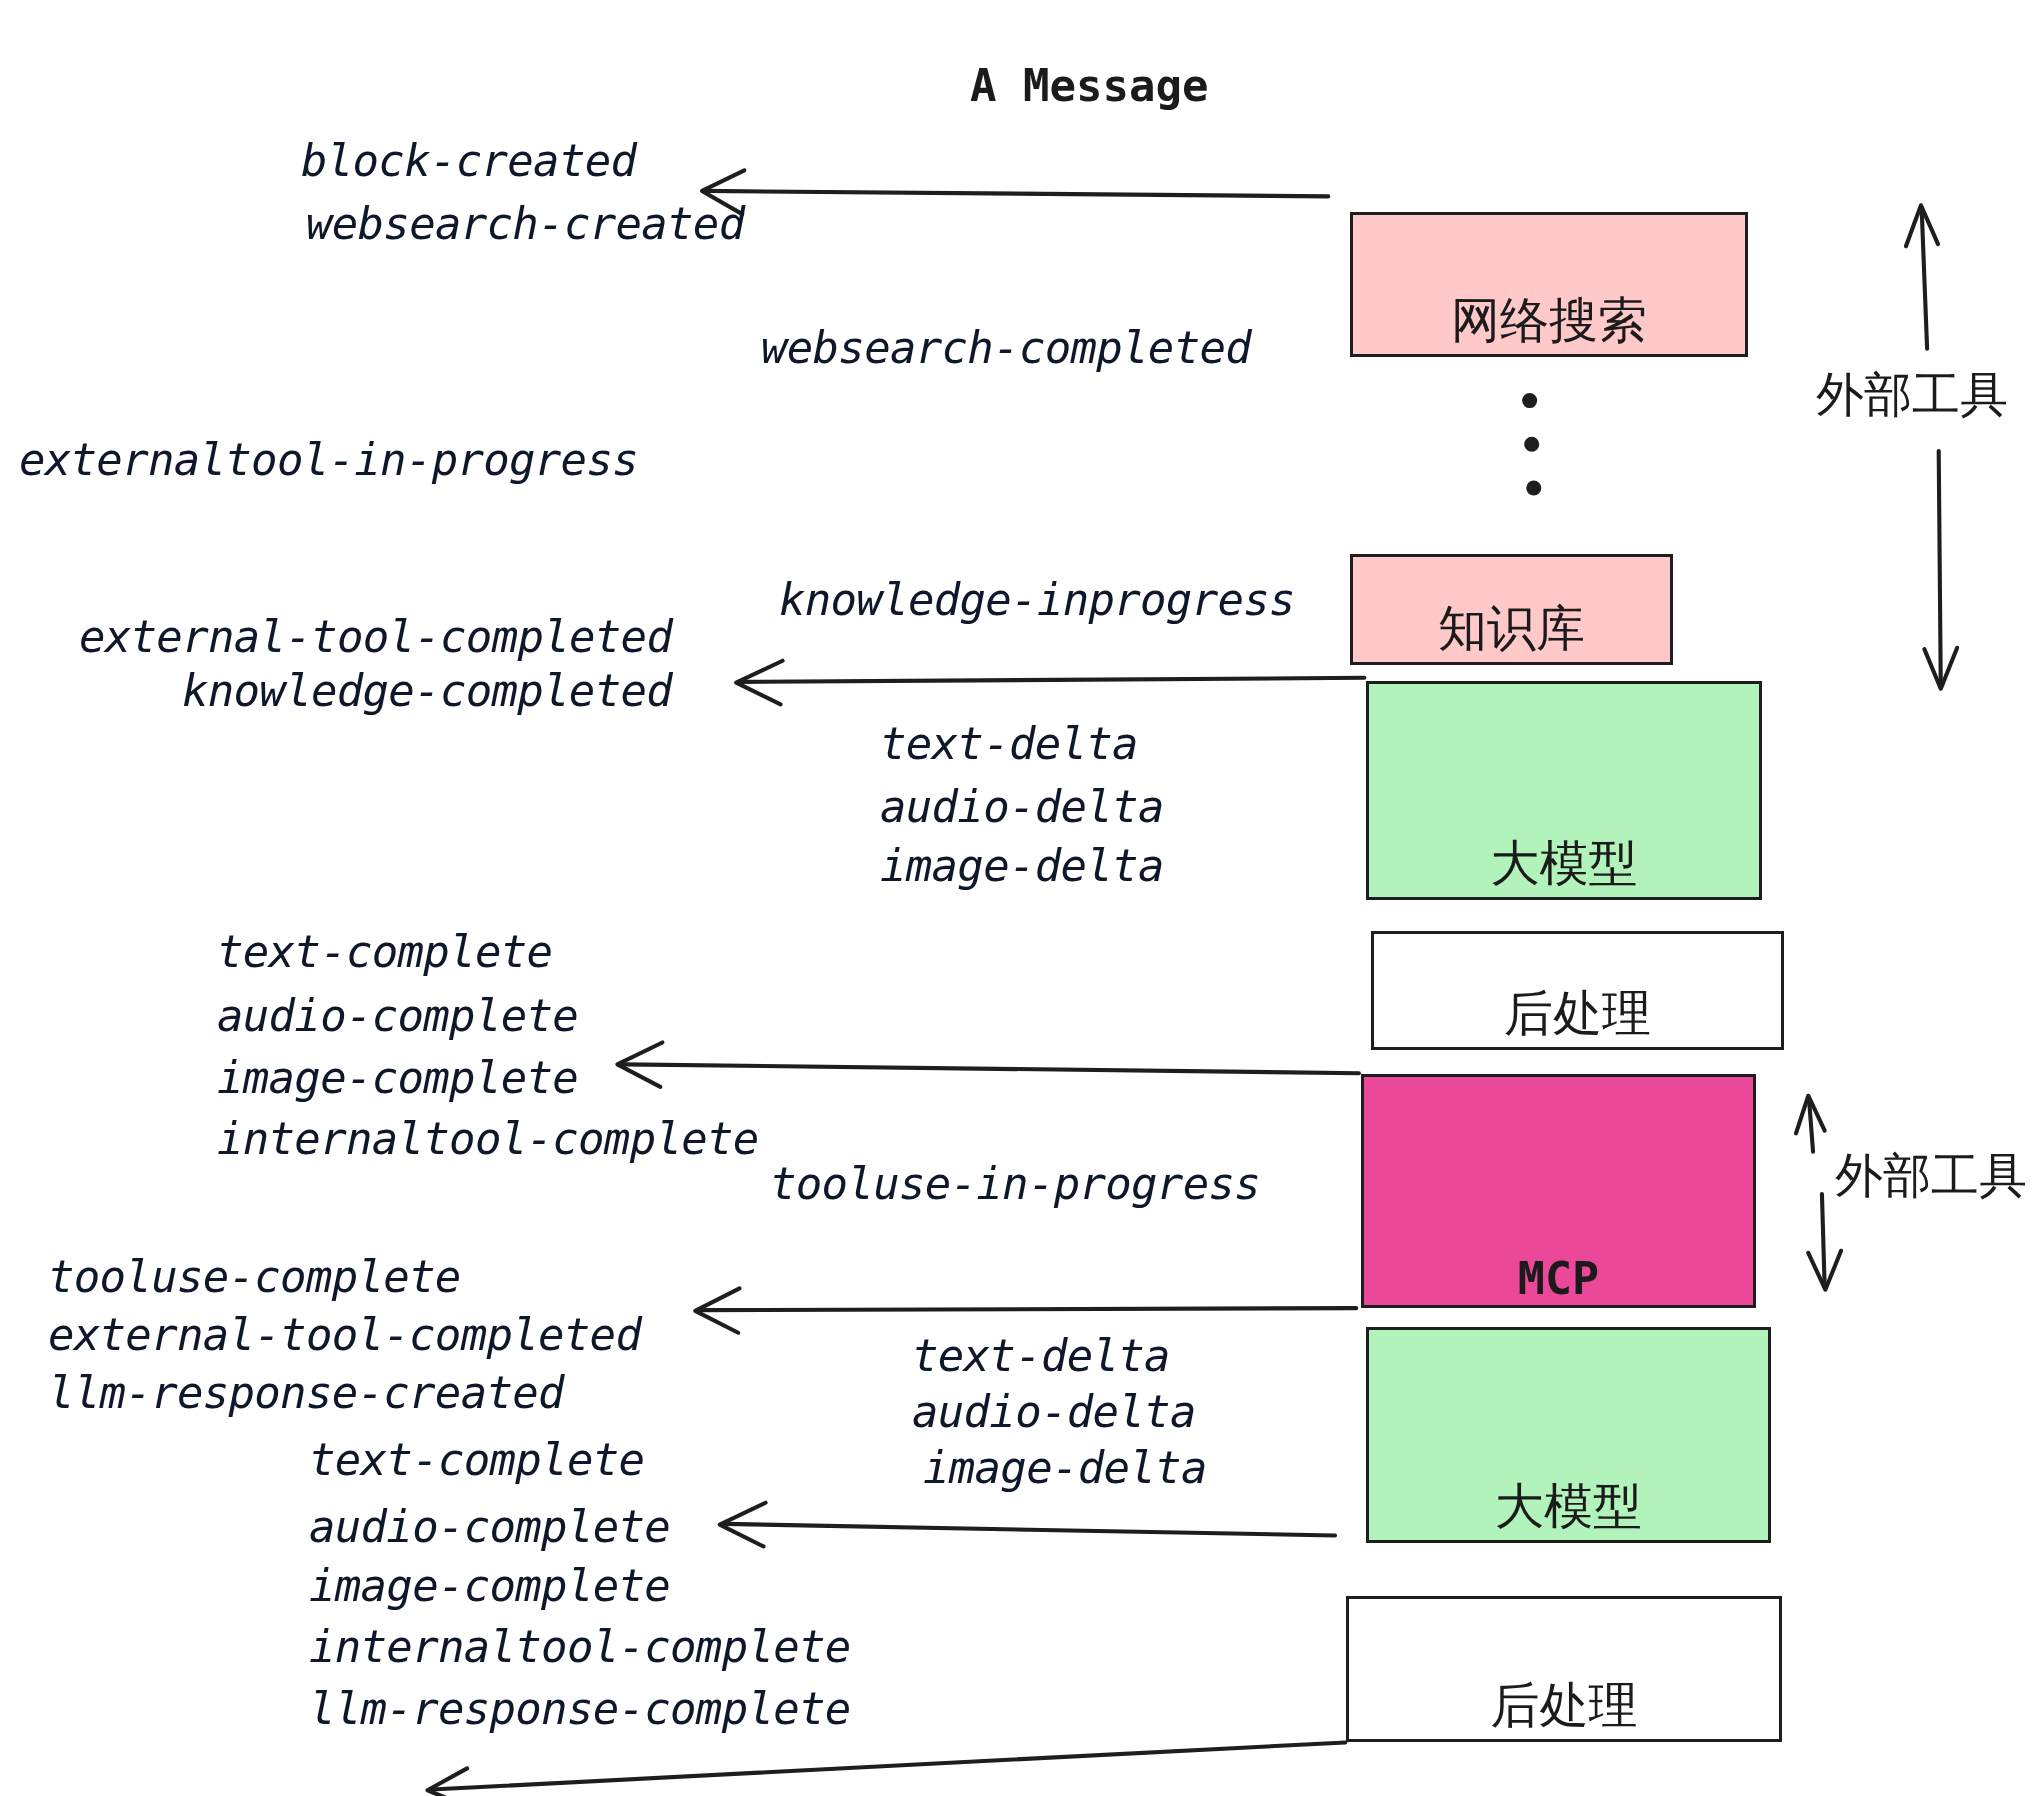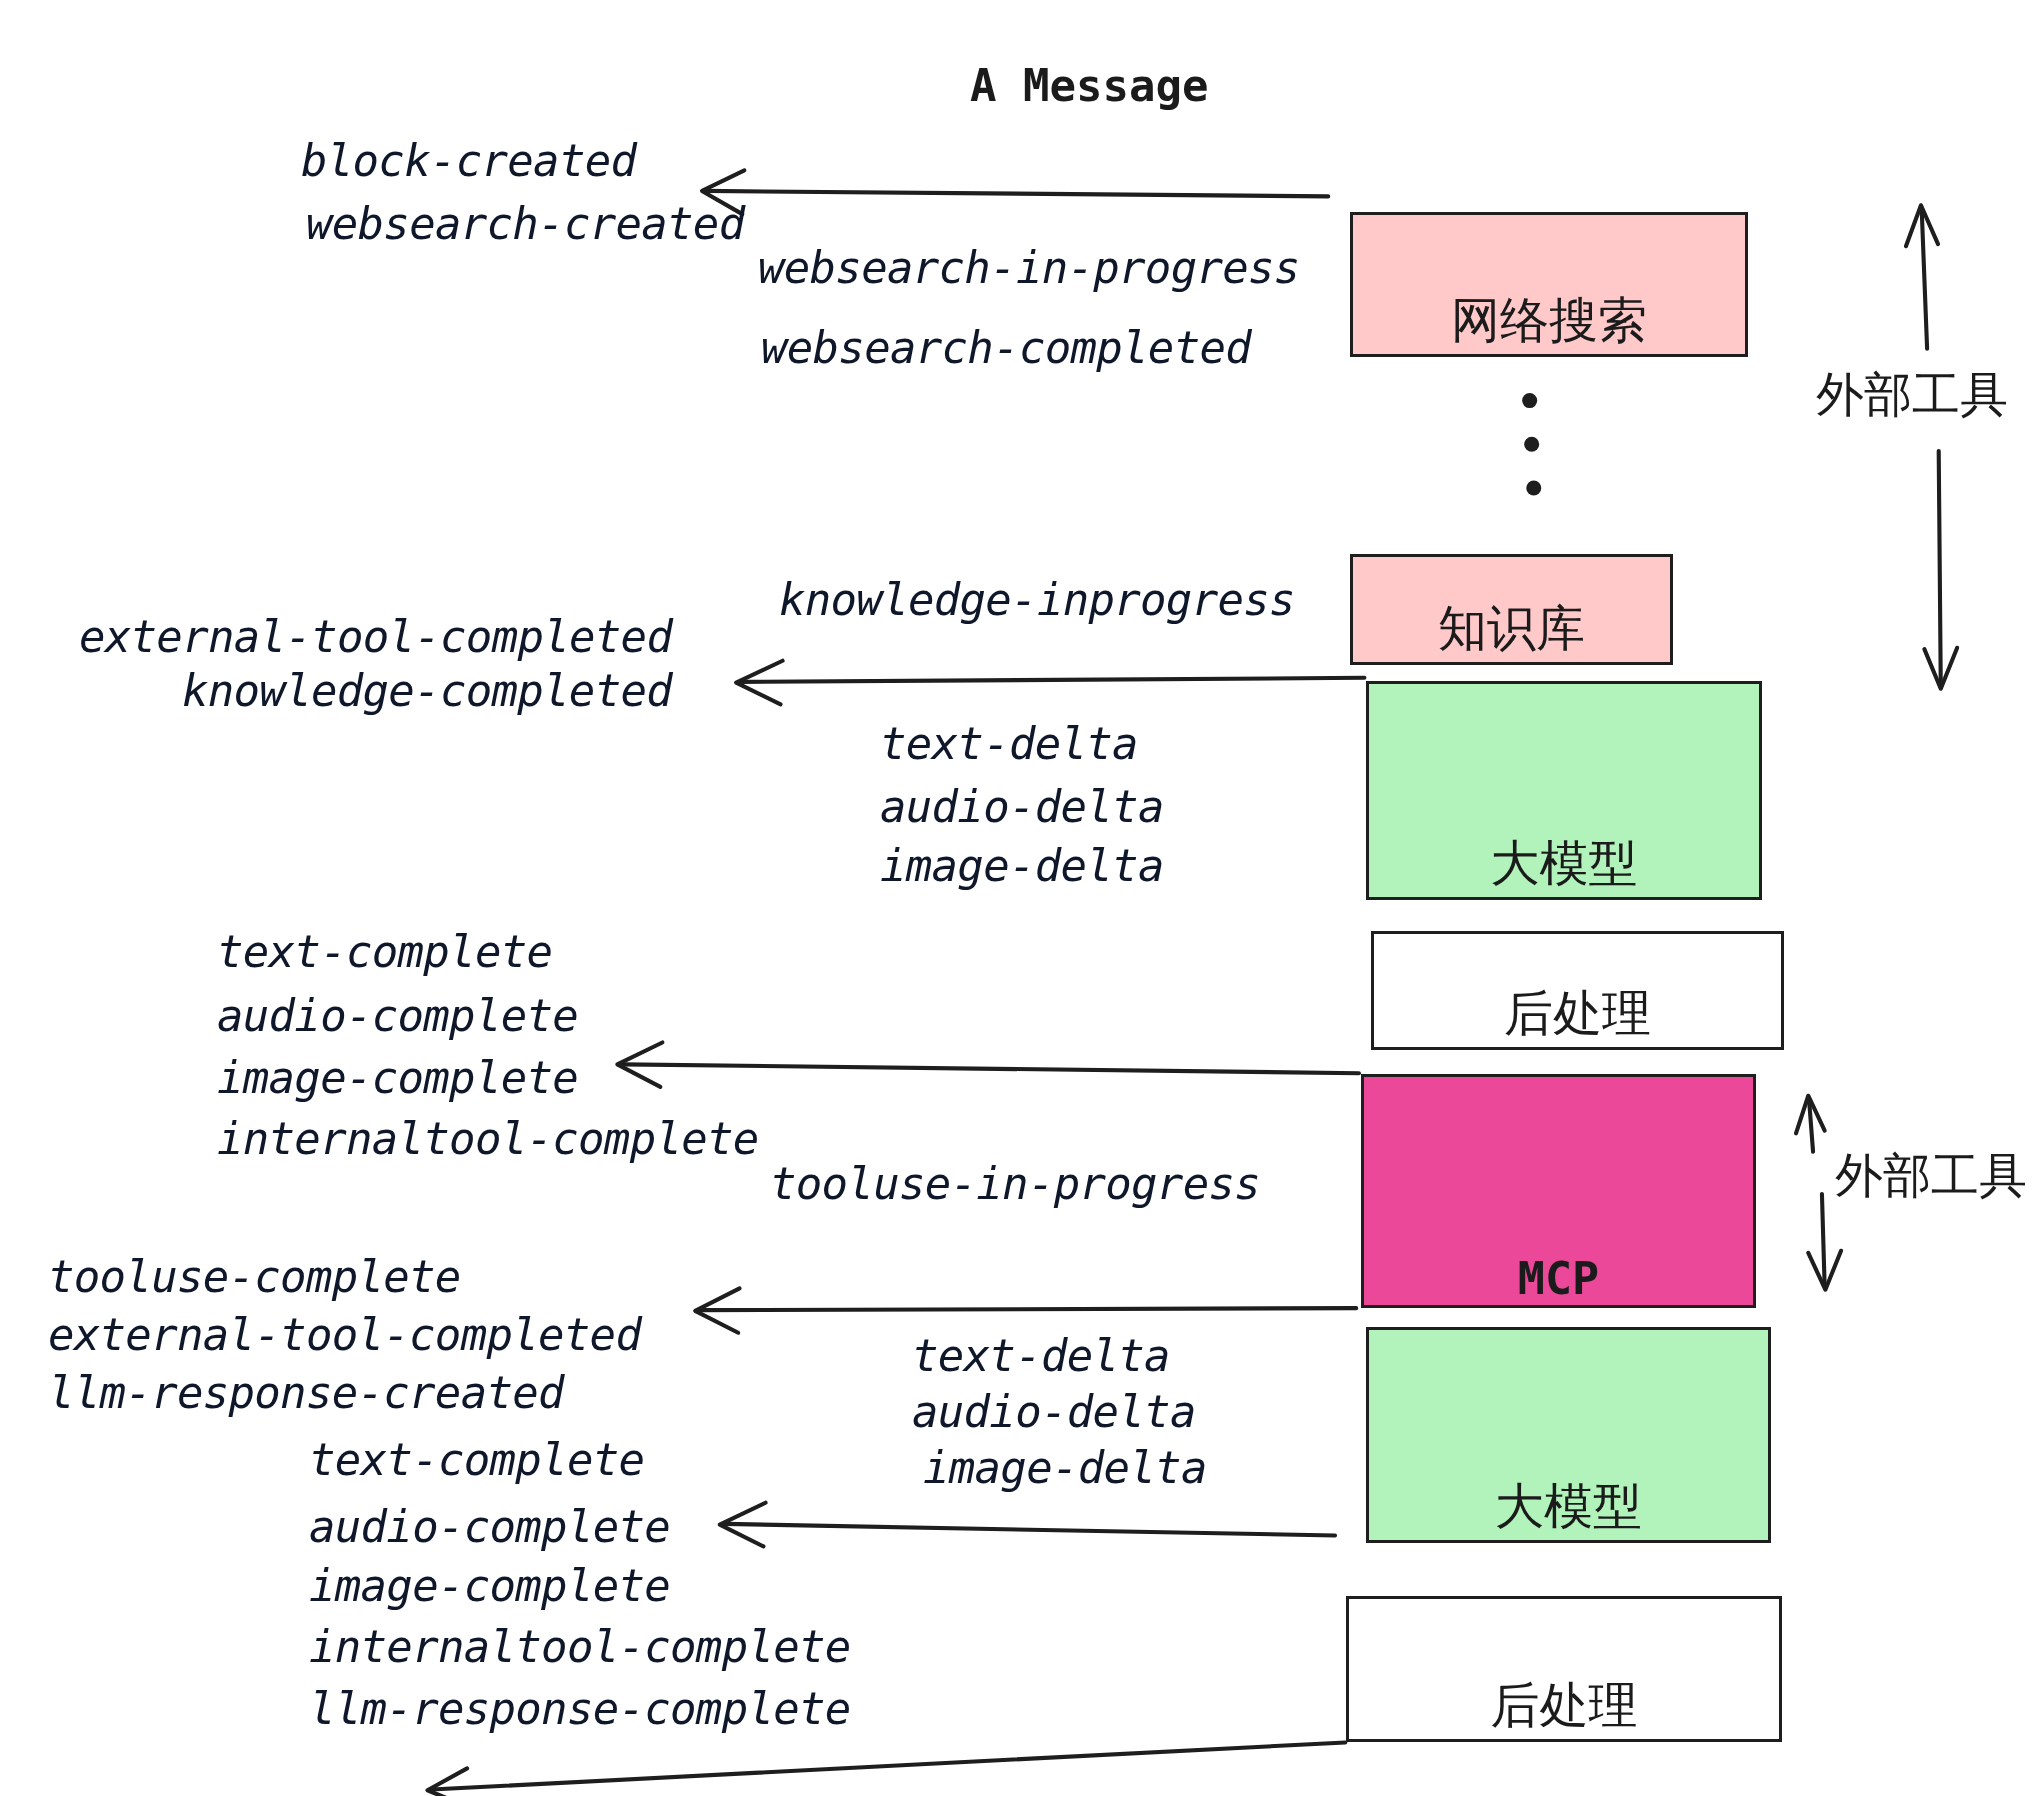--- a/index.html
+++ b/index.html
@@ -105,22 +105,22 @@
       <circle cx="2240" cy="528" r="11"></circle>
       <circle cx="2243" cy="592" r="11"></circle>
       <circle cx="2246" cy="656" r="11"></circle>
     </g>
   </svg>
 
   <div class="title" style="left:970px; top:45px;">A Message</div>
 
   <div class="ev" style="left:301px;  top:120px;">block-created</div>
   <div class="ev" style="left:306px;  top:183px;">websearch-created</div>
-  <div class="ev" style="left:758px; top:227px;">websearch-in-progress</div>
   <div class="ev" style="left:761px; top:307px;">websearch-completed</div>
+  <div class="ev" style="left:19px;   top:419px;">externaltool-in-progress</div>
   <div class="ev" style="left:779px; top:559px;">knowledge-inprogress</div>
   <div class="ev" style="left:79px;  top:596px;">external-tool-completed</div>
   <div class="ev" style="left:182px;  top:650px;">knowledge-completed</div>
 
   <div class="ev" style="left:880px; top:703px;">text-delta</div>
   <div class="ev" style="left:880px; top:766px;">audio-delta</div>
   <div class="ev" style="left:880px; top:825px;">image-delta</div>
 
   <div class="ev" style="left:217px;  top:911px;">text-complete</div>
   <div class="ev" style="left:217px;  top:975px;">audio-complete</div>

